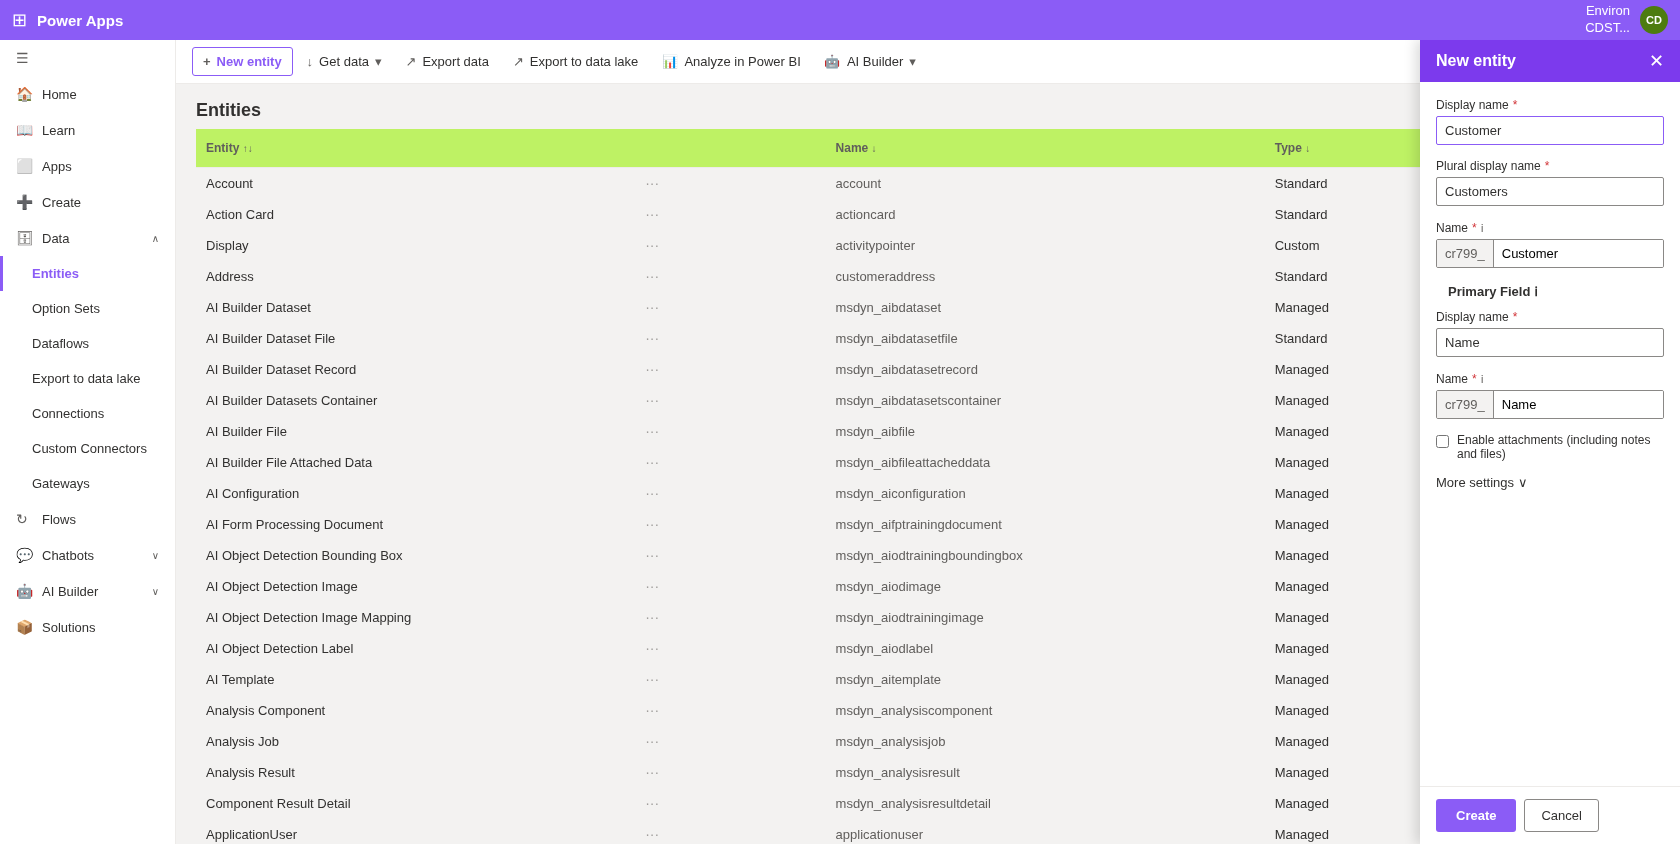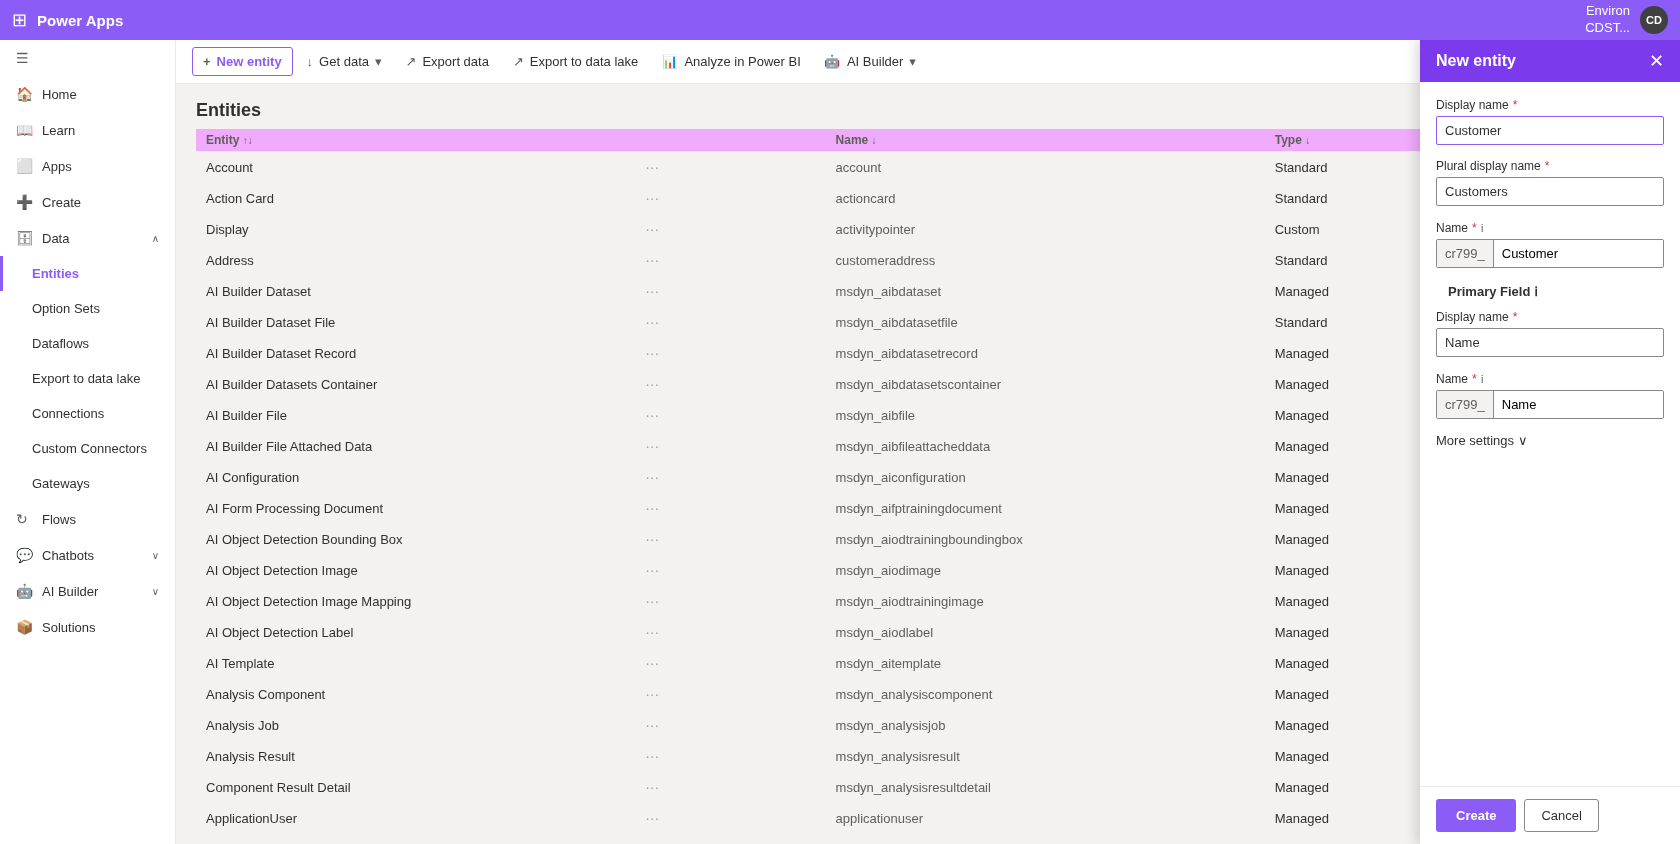--- a/index.html
+++ b/index.html
@@ -12,21 +12,21 @@
       display: flex;
       align-items: center;
       padding: 0 12px;
       gap: 10px;
       flex-shrink: 0;
     }
     .topbar-grid-icon { color: white; font-size: 18px; cursor: pointer; }
     .topbar-logo { color: white; font-weight: 600; font-size: 15px; }
     .topbar-spacer { flex: 1; }
     .topbar-env { color: white; font-size: 13px; text-align: right; line-height: 1.3; }
-    .topbar-avatar { width: 28px; height: 28px; border-radius: 50%; background: #404040; color: white; display: flex; align-items: center; justify-content: center; font-size: 11px; font-weight: 600; }
+    .topbar-avatar { width: 28px; height: 28px; border-radius: 50%; background: #4d7c0f; color: white; display: flex; align-items: center; justify-content: center; font-size: 11px; font-weight: 600; }
 
     
     .main-layout { display: flex; flex: 1; overflow: hidden; }
 
     
     .sidebar {
       width: 176px;
       background: white;
       border-right: 1px solid #edebe9;
       display: flex;
@@ -81,28 +81,28 @@
       font-size: 18px;
       font-weight: 600;
       color: #323130;
     }
 
     
     .table-container { flex: 1; overflow-y: auto; padding: 0 20px; }
     .entities-table { width: 100%; border-collapse: collapse; }
     .entities-table th {
       text-align: left;
-      padding: 4px 10px;
+      padding: 12px 10px;
       font-size: 12px;
       font-weight: 600;
       color: #605e5c;
       border-bottom: 1px solid #edebe9;
       position: sticky;
       top: 0;
-      background: #f0abfc;
+      background: #bef264;
       cursor: pointer;
     }
     .entities-table td {
       padding: 7px 10px;
       border-bottom: 1px solid #f3f2f1;
       color: #323130;
       font-size: 13px;
     }
     .col-entity { width: 30%; }
     .col-dots { width: 32px; color: #a19f9d; font-size: 14px; }
@@ -583,20 +583,24 @@
             <span>Name</span>
             <span class="required">*</span>
             <span class="info-icon">ℹ</span>
           </div>
           <div class="field-prefix-input">
             <span class="field-prefix">cr799_</span>
             <input type="text" value="Name" style="">
           </div>
         </div>
 
+        <div class="checkbox-row">
+          <input type="checkbox" id="attach-cb" style="">
+          <label class="checkbox-label" for="attach-cb">Enable attachments (including notes and files)</label>
+        </div>
 
         <button class="more-settings">
           <span>More settings</span>
           <span>∨</span>
         </button>
       </div>
       <div class="panel-footer">
         <button class="btn-create">Create</button>
         <button class="btn-cancel">Cancel</button>
       </div>

